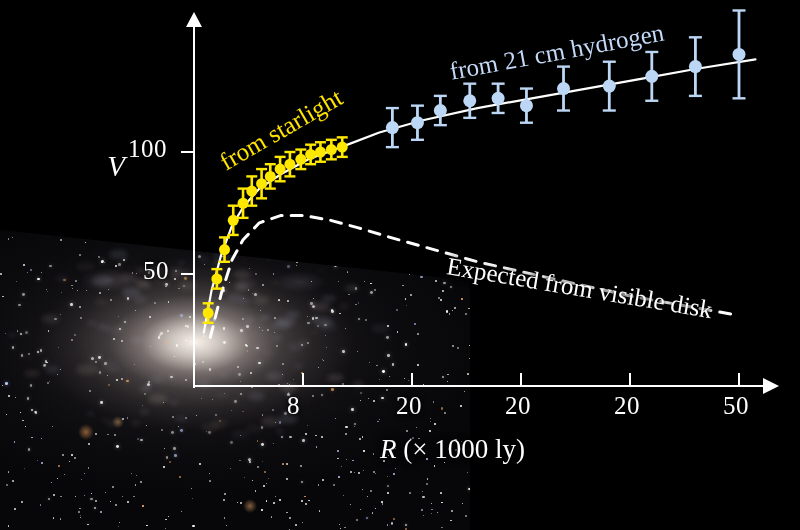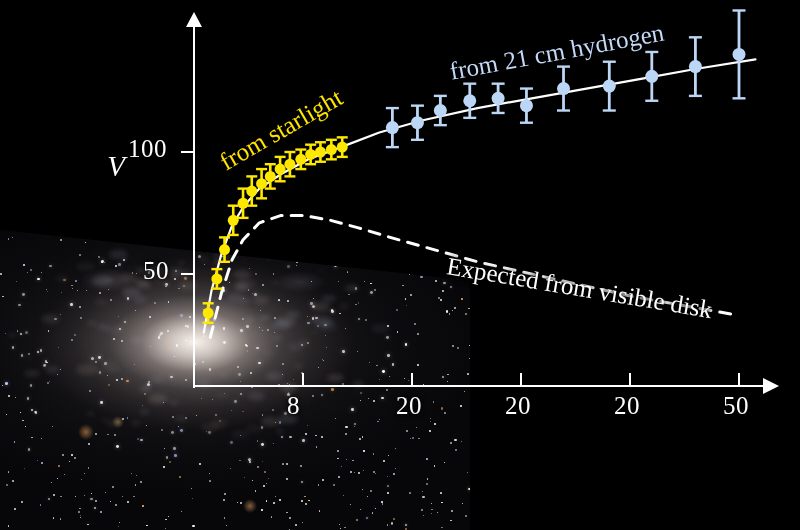--- a/index.html
+++ b/index.html
@@ -912,18 +912,22 @@
       <div class="tick-label" style="left: 723px; top: 392px;">50</div>
       <div class="tick tick-y" style="top: 273px;"></div>
       <div class="tick-label" style="left: 143px; top: 257px;">50</div>
       <div class="tick tick-y" style="top: 151px;"></div>
       <div class="tick-label" style="left: 128px; top: 135px;">100</div>
     </div>
 
   <div id="y-axis-title">
     <span class="v">V</span>
   </div>
+  <div id="x-axis-title">
+    <span class="r">R</span>
+    <span>(× 1000 ly)</span>
+  </div>
 
   <div class="annot" id="label-hydrogen">from 21 cm hydrogen</div>
   <div class="annot" id="label-starlight">from starlight</div>
   <div class="annot" id="label-expected">Expected from visible disk</div>
 
 </div>
 
 </body></html>

